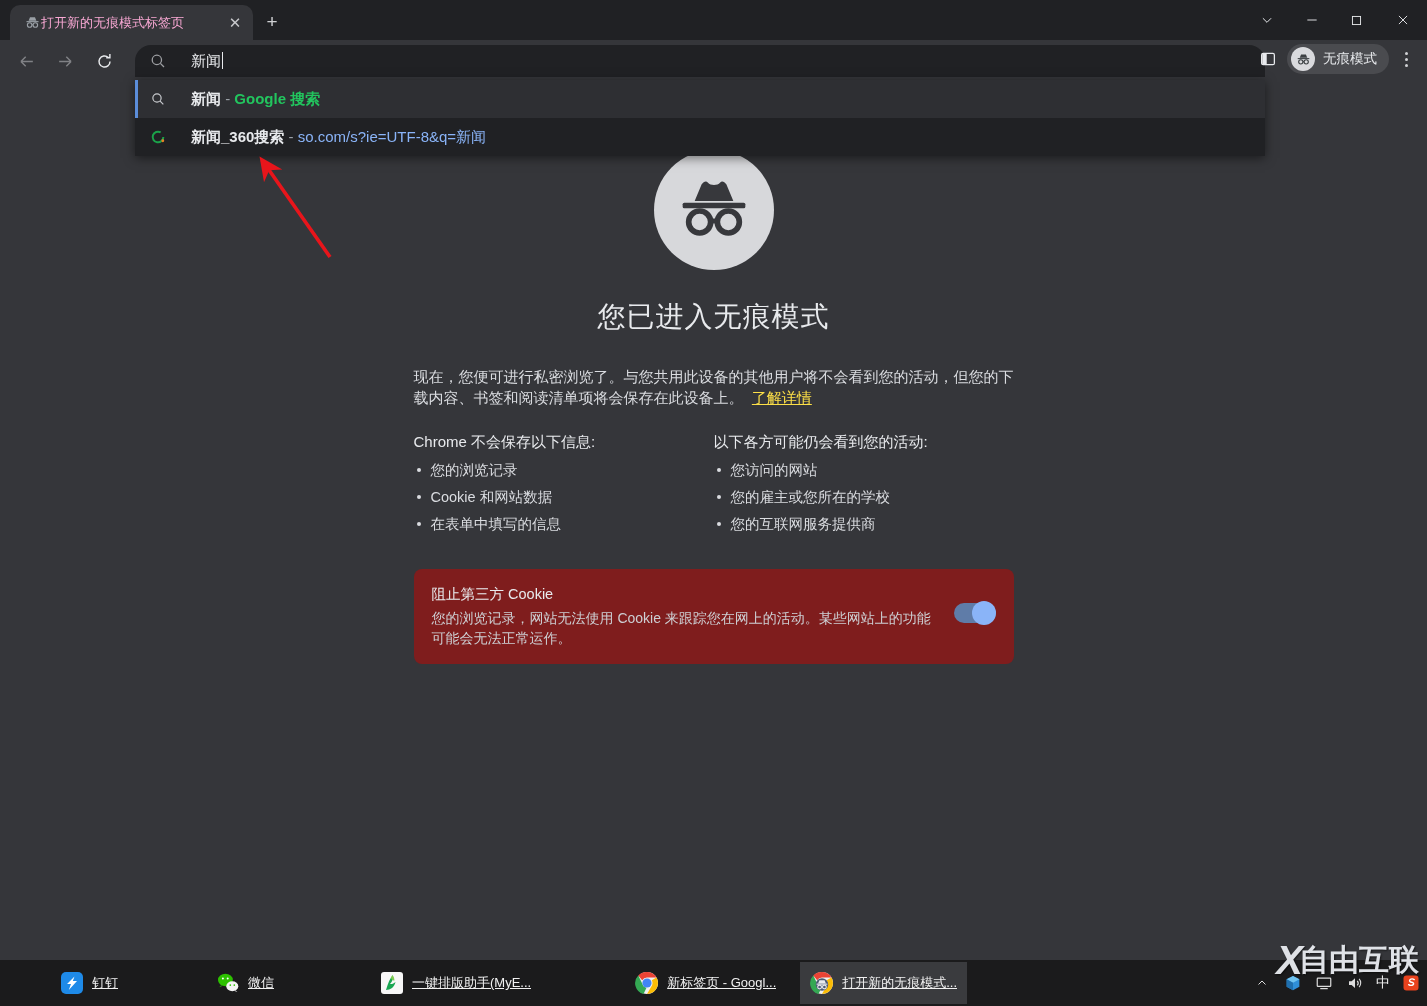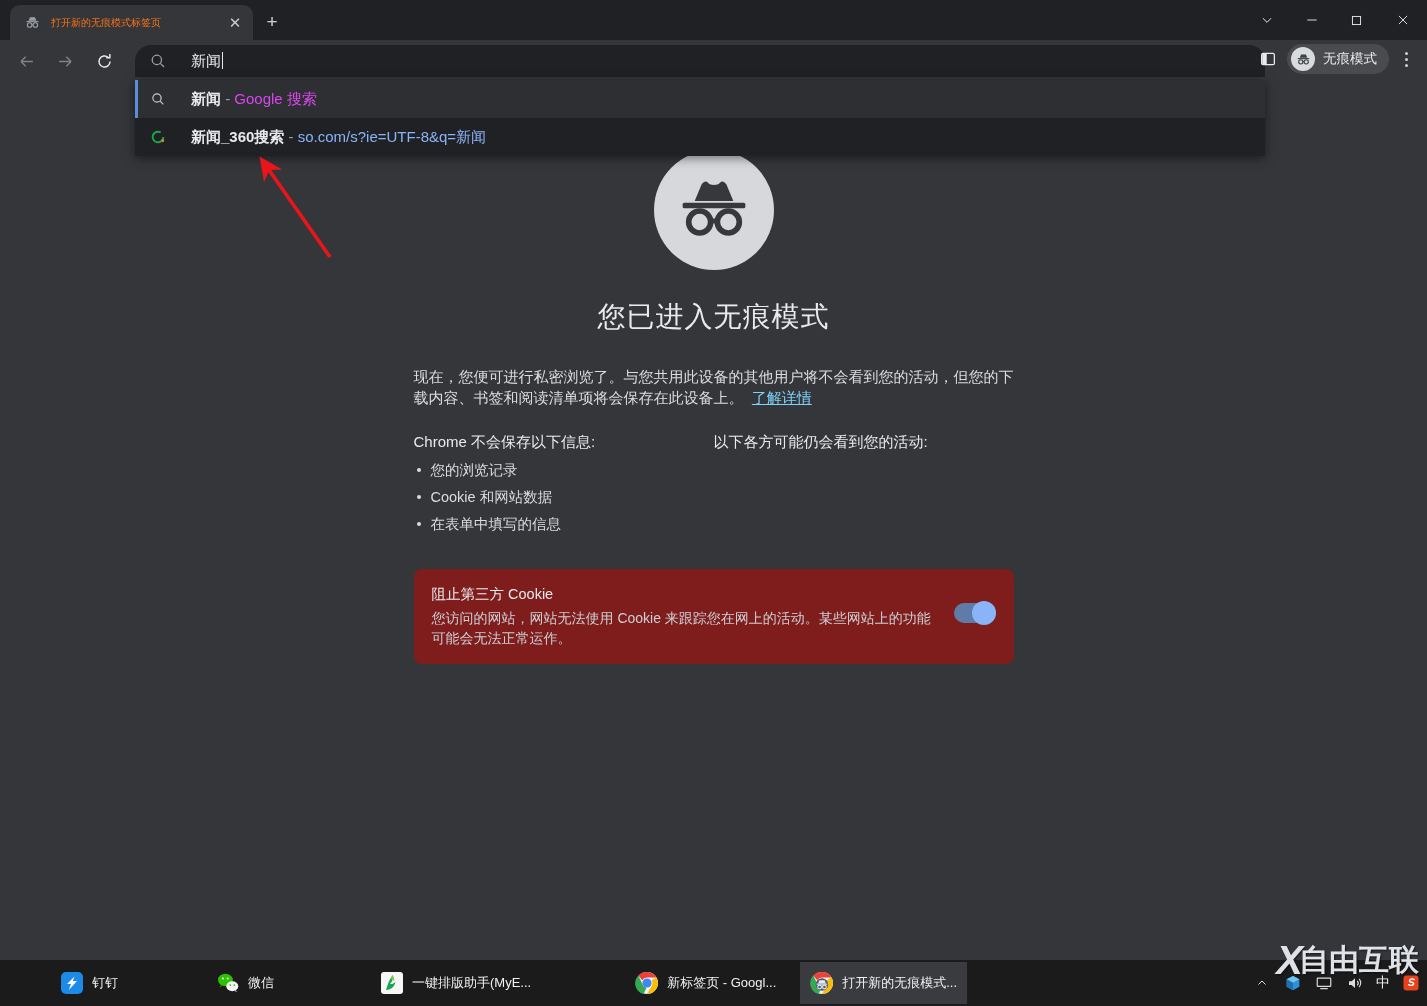--- a/index.html
+++ b/index.html
@@ -16,21 +16,21 @@
     position: absolute; left: 0; top: 0; width: 1427px; height: 40px;
     background: #202124;
   }
   .tab {
     position: absolute; left: 10px; top: 5px; width: 243px; height: 35px;
     background: #35363a; border-radius: 10px 10px 0 0;
     display: flex; align-items: center; padding: 0 8px 0 14px;
   }
   .tab-favicon { width: 17px; height: 17px; flex: 0 0 17px; position: relative; }
   .tab-title {
-    flex: 1; color: #f97316; font-size: 10px; margin-left: 10px;
+    flex: 1; color: #f9a8d4; font-size: 13px; 
     white-space: nowrap; overflow: hidden; text-overflow: ellipsis;
   }
   .tab-close {
     width: 20px; height: 20px; flex: 0 0 20px; color: #c8c9cc;
     display: flex; align-items: center; justify-content: center;
     font-size: 15px; border-radius: 50%;
   }
   .newtab {
     position: absolute; left: 258px; top: 8px; width: 28px; height: 28px;
     display: flex; align-items: center; justify-content: center;
@@ -102,21 +102,21 @@
   }
   .sugg.selected { background: #2e2f33; }
   .sugg.selected::before {
     content: ""; position: absolute; left: 0; top: 0; bottom: 0; width: 3px;
     background: #5b8dd9;
   }
   .sugg-icon { width: 18px; height: 18px; flex: 0 0 18px; display: flex; align-items: center; justify-content: center; }
   .sugg-body { margin-left: 24px; font-size: 15px; white-space: nowrap; }
   .sugg-main { color: #e8eaed; font-weight: bold; }
   .sugg-sep { color: #9aa0a6; font-weight: normal; }
-  .sugg-desc { color: #d946ef; font-weight: normal; }
+  .sugg-desc { color: #22c55e; font-weight: bold; }
   .sugg-url { color: #8ab4f8; font-weight: normal; margin-top: 8px; }
 
   
   .page {
     position: absolute; left: 0; top: 82px; width: 1427px; height: 878px;
     background: #35363a; overflow: hidden;
   }
   .nt-wrap { width: 600px; margin: 68px auto 0; text-align: center; }
   .nt-logo {
     width: 120px; height: 120px; border-radius: 50%;
@@ -124,21 +124,21 @@
     display: flex; align-items: center; justify-content: center;
   }
   .nt-h1 {
     color: #e8eaed; font-size: 28px; font-weight: normal; margin-top: 28px;
     letter-spacing: 1px;
   }
   .nt-intro {
     color: #dadce0; font-size: 15px; line-height: 21px; margin-top: 30px;
     text-align: left; padding: 0 0 0 0;
   }
-  .nt-intro a { color: #7dd3fc; }
+  .nt-intro a { color: #fde047; }
   .cols { display: flex; margin-top: 25px; text-align: left; }
   .col { width: 50%; }
   .col-head { color: #e8eaed; font-size: 15px; margin-bottom: 8px; }
   .col ul { list-style: none; }
   .col li {
     color: #dadce0; font-size: 14.5px; line-height: 20px; padding-left: 17px;
     position: relative; margin-bottom: 7px;
   }
   .col li::before {
     content: ""; position: absolute; left: 3px; top: 8px;
@@ -171,21 +171,21 @@
   }
   .tb-item {
     height: 42px; display: flex; align-items: center; padding: 0 10px;
     margin-left: 4px; max-width: 180px;
   }
   .tb-item.first { margin-left: 50px; }
   .tb-item.active { background: #3a3b3e; }
   .tb-ico { width: 24px; height: 24px; flex: 0 0 24px; position: relative; }
   .tb-label {
     color: #f1f1f1; font-size: 13px; margin-left: 8px;
-    white-space: nowrap; overflow: hidden; text-overflow: ellipsis;
+    white-space: nowrap; overflow: hidden; text-overflow: ellipsis; text-decoration: underline;
   }
   .tb-spacer { flex: 1; }
   .tray { display: flex; align-items: center; padding-right: 6px; gap: 11px; }
   .tray-ico { width: 20px; height: 20px; display: flex; align-items: center; justify-content: center; color: #dcdcdc; }
   .tray-ime { color: #f0f0f0; font-size: 14px; }
 
   
   .watermark {
     position: absolute; right: 8px; bottom: 26px; z-index: 45;
     display: flex; align-items: center; opacity: .93; pointer-events: none;
@@ -318,27 +318,32 @@
         <div class="col">
           <div class="col-head">Chrome 不会保存以下信息:</div>
           <ul>
             <li>您的浏览记录</li>
             <li>Cookie 和网站数据</li>
             <li>在表单中填写的信息</li>
           </ul>
         </div>
         <div class="col">
           <div class="col-head">以下各方可能仍会看到您的活动:</div>
+          <ul>
+            <li>您访问的网站</li>
+            <li>您的雇主或您所在的学校</li>
+            <li>您的互联网服务提供商</li>
+          </ul>
         </div>
       </div>
 
       <div class="cookie-card">
         <div class="cc-text">
           <div class="cc-title">阻止第三方 Cookie</div>
-          <div class="cc-desc">您访问的网站，网站无法使用 Cookie 来跟踪您在网上的活动。某些网站上的功能可能会无法正常运作。</div>
+          <div class="cc-desc">您的浏览记录，网站无法使用 Cookie 来跟踪您在网上的活动。某些网站上的功能可能会无法正常运作。</div>
         </div>
         <div class="toggle">
           <span class="knob"></span>
         </div>
       </div>
     </div>
   </div>
 
   <div class="dropdown">
     <div class="sugg selected">

